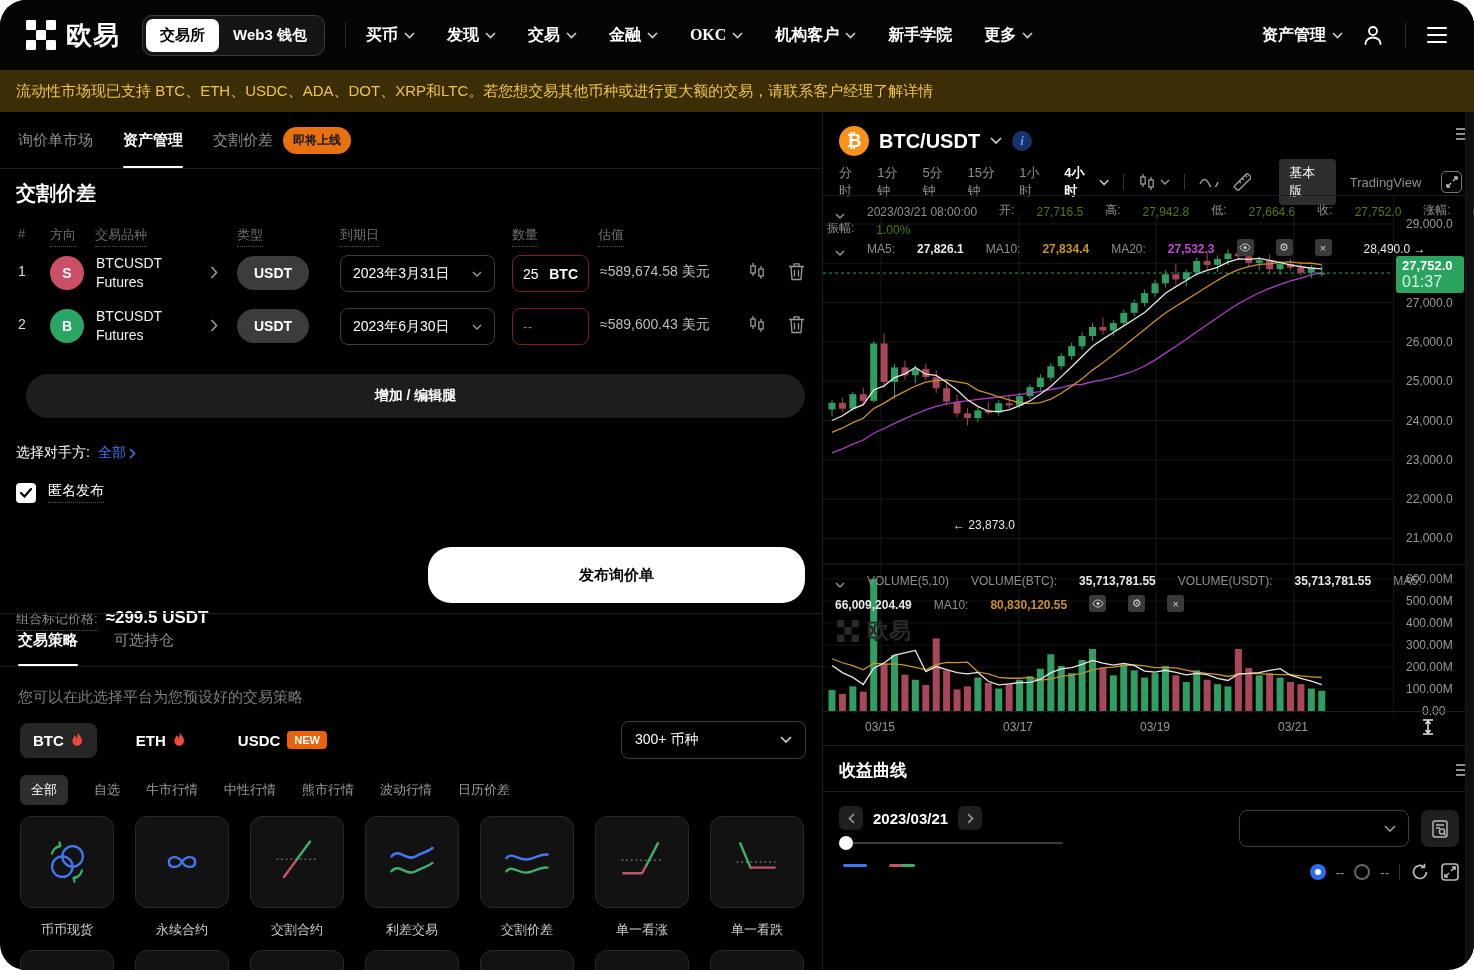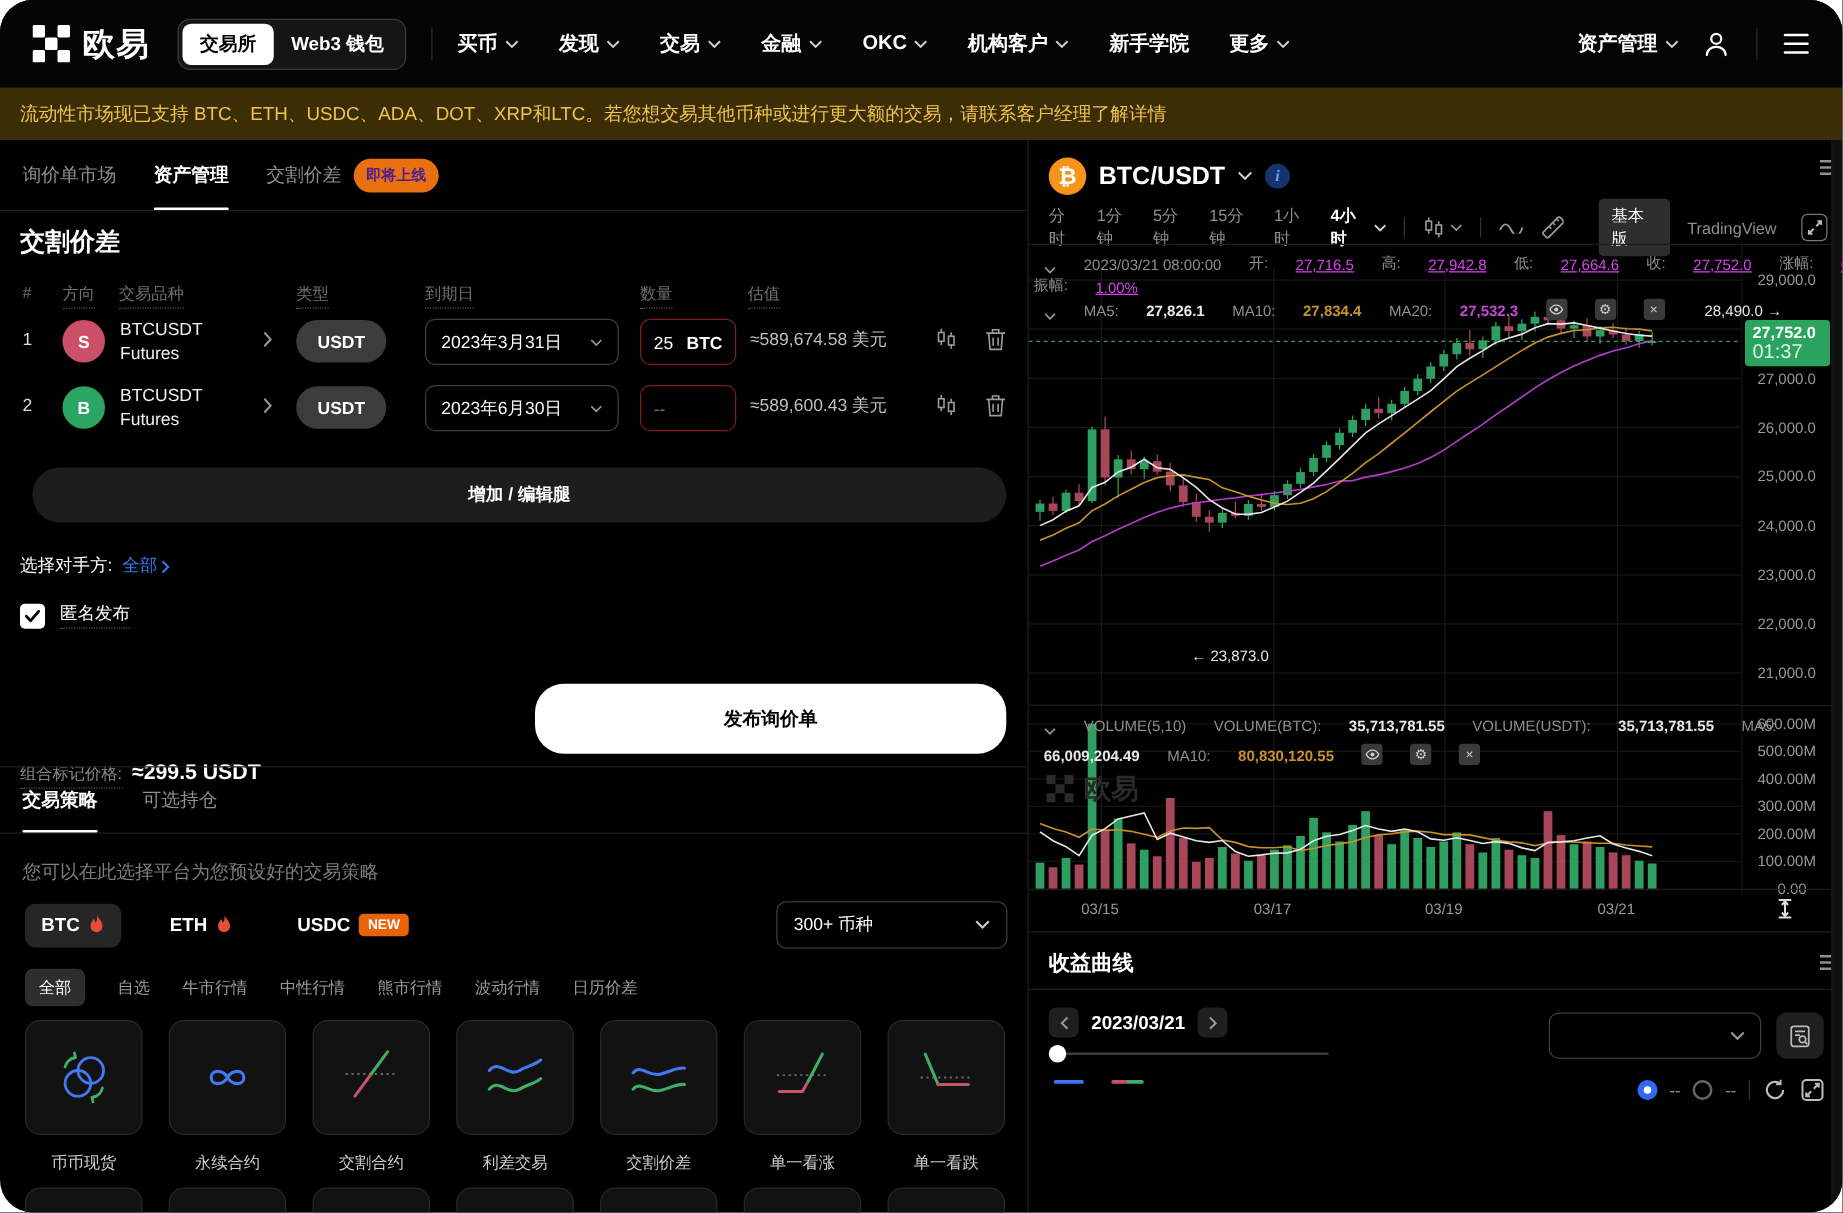--- a/index.html
+++ b/index.html
@@ -8,34 +8,34 @@
 
   
   .nav { position:absolute; top:0; left:0; right:0; height:70px; background:#050505; display:flex; align-items:center; padding:0 26px; }
   .brand { display:flex; align-items:center; gap:10px; margin-right:22px; }
   .brand-name { font-size:26px; font-weight:700; letter-spacing:1px; }
   .toggle { display:flex; background:#151515; border:1px solid #3a3a3a; border-radius:10px; padding:3px; }
   .toggle-btn { font-size:15px; font-weight:600; padding:7px 14px; border-radius:7px; color:#fff; cursor:pointer; }
   .toggle-btn.active { background:#fff; color:#000; font-weight:700; }
   .nav-div { width:1px; height:26px; background:#2c2c2c; margin:0 20px; }
   .nav-items { display:flex; align-items:center; gap:32px; }
-  .nav-item { display:flex; align-items:center; gap:6px; font-size:16px; font-weight:600; color:#fff; cursor:pointer; white-space:nowrap; }
+  .nav-item { display:flex; align-items:center; gap:6px; font-size:16px; font-weight:600; color:#fff; cursor:pointer; white-space:nowrap;font-family:Liberation Serif, serif; }
   .nav-right { margin-left:auto; display:flex; align-items:center; gap:18px; }
   .icon-btn { display:flex; align-items:center; justify-content:center; cursor:pointer; }
 
   
   .banner { position:absolute; top:70px; left:0; right:0; height:42px; background:#3b2e06; color:#f0c24e; font-size:15px; display:flex; align-items:center; padding:0 16px; }
 
   
   .left-panel { position:absolute; top:112px; left:0; width:822px; bottom:0; }
   .tabbar { position:absolute; top:0; left:0; right:0; height:57px; border-bottom:1px solid #1f1f1f; display:flex; align-items:center; padding-left:18px; gap:30px; }
   .tab { position:relative; height:100%; display:flex; align-items:center; font-size:15px; color:#8f8f8f; cursor:pointer; gap:10px; }
   .tab.active { color:#fff; font-weight:700; }
   .tab.active::after { content:""; position:absolute; bottom:0; left:0; right:0; height:2.5px; background:#fff; border-radius:2px; }
-  .soon-badge { background:#e8700e; color:#4c1d95; font-size:12px; font-weight:700; padding:5px 10px; border-radius:14px; }
+  .soon-badge { background:#e8700e; color:#0f172a; font-size:12px; font-weight:700; padding:5px 10px; border-radius:14px; }
   .sec-title { position:absolute; top:68px; left:16px; font-size:20px; font-weight:700; }
   .th-row { position:absolute; top:114px; left:0; right:0; height:18px; }
   .th { position:absolute; font-size:13px; color:#6f6f6f; }
   .th.dot { border-bottom:1px dotted #555; padding-bottom:2px; }
   .rfq-row { position:absolute; left:0; right:0; height:52px; }
   .r-num { position:absolute; left:18px; top:16px; font-size:14px; color:#dcdcdc; }
   .r-avatar { position:absolute; left:50px; top:9px; width:34px; height:34px; border-radius:50%; display:flex; align-items:center; justify-content:center; font-size:14px; font-weight:700; color:#fff; }
   .r-name { position:absolute; left:96px; top:7px; font-size:14px; line-height:19px; color:#f2f2f2; }
   .r-chev { position:absolute; left:210px; top:18px; }
   .r-pill { position:absolute; left:237px; top:9px; background:#3c3c3c; border-radius:17px; height:34px; padding:0 17px; display:flex; align-items:center; font-size:14px; font-weight:600; cursor:pointer; }
@@ -81,21 +81,21 @@
   .menu-ico i { display:block; width:13px; height:2px; background:#8f8f8f; }
   .intervals { position:absolute; top:56px; left:16px; right:12px; height:28px; display:flex; align-items:center; gap:14px; font-size:13px; color:#8f8f8f; }
   .iv { cursor:pointer; display:flex; align-items:center; gap:4px; }
   .iv.active { color:#fff; font-weight:700; }
   .vdiv { width:1px; height:16px; background:#333; }
   .ver-tab { cursor:pointer; }
   .ver-tab.active { background:#2e2e2e; color:#fff; padding:5px 10px; border-radius:4px; }
   .fs-btn { width:22px; height:22px; border:1.5px solid #777; border-radius:5px; display:flex; align-items:center; justify-content:center; cursor:pointer; }
   .chart-wrap { position:absolute; top:83px; left:0; right:0; bottom:0; border-top:1px solid #1c1c1c; }
   .ind-row { position:absolute; left:12px; display:flex; align-items:flex-end; gap:22px; font-size:12px; white-space:nowrap; z-index:5; }
-  .lab { color:#8f8f8f; } .grn { color:#d946ef;text-decoration:underline; } .wht { color:#e8e8e8; font-weight:700; }
+  .lab { color:#8f8f8f; } .grn { color:#4d7c0f; } .wht { color:#e8e8e8; font-weight:700; }
   .yel { color:#c8922a; font-weight:700; } .pur { color:#c24ad4; font-weight:700; }
   .tbox { width:17px; height:17px; background:#3a3a3a; border-radius:3px; color:#ccc; display:flex; align-items:center; justify-content:center; font-size:11px; cursor:pointer; }
   .annot { position:absolute; font-size:12px; color:#e8e8e8; z-index:4; }
   .watermark { position:absolute; left:14px; top:420px; display:flex; align-items:center; gap:8px; color:#2a2a2a; font-size:22px; font-weight:700; z-index:1; }
   .axis-col { position:absolute; left:570px; top:0; width:74px; bottom:30px; border-left:1px solid #141414; }
   .axis-lbl { position:absolute; left:12px; font-size:12px; color:#9a9a9a; }
   .px-badge { position:absolute; left:2px; width:68px; background:#2aa35f; border-radius:3px; padding:2px 6px; z-index:6; }
   .px-badge .p1 { font-size:13px; font-weight:700; color:#fff; }
   .px-badge .p2 { font-size:16px; color:#d9f3e4; }
   .xaxis-border { position:absolute; left:0; right:0; top:515px; border-top:1px solid #1e1e1e; height:30px; }

